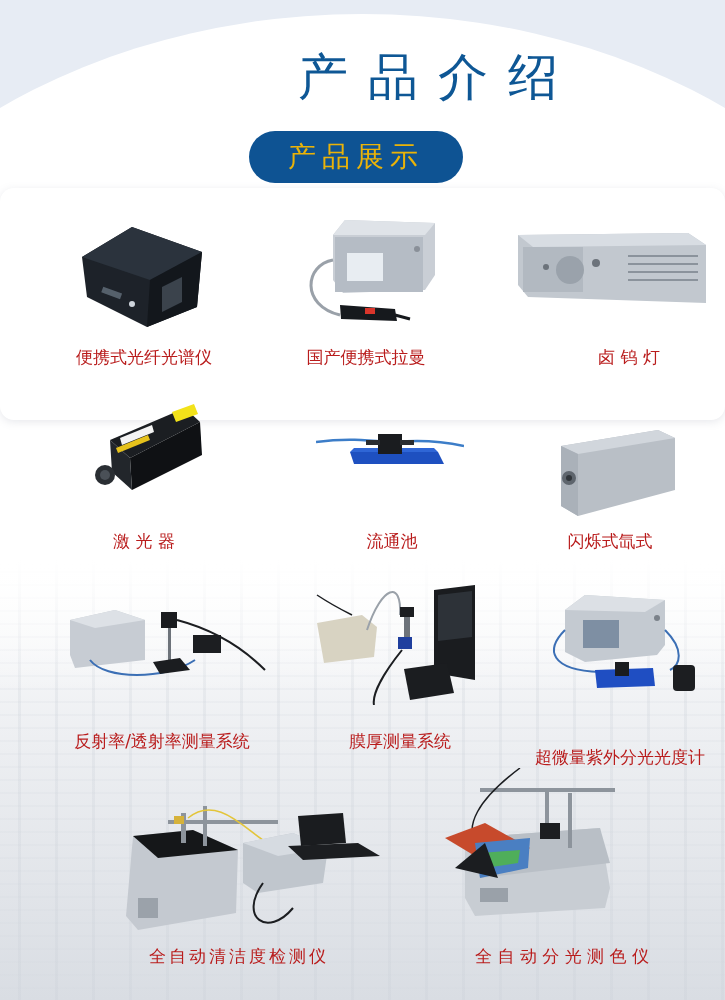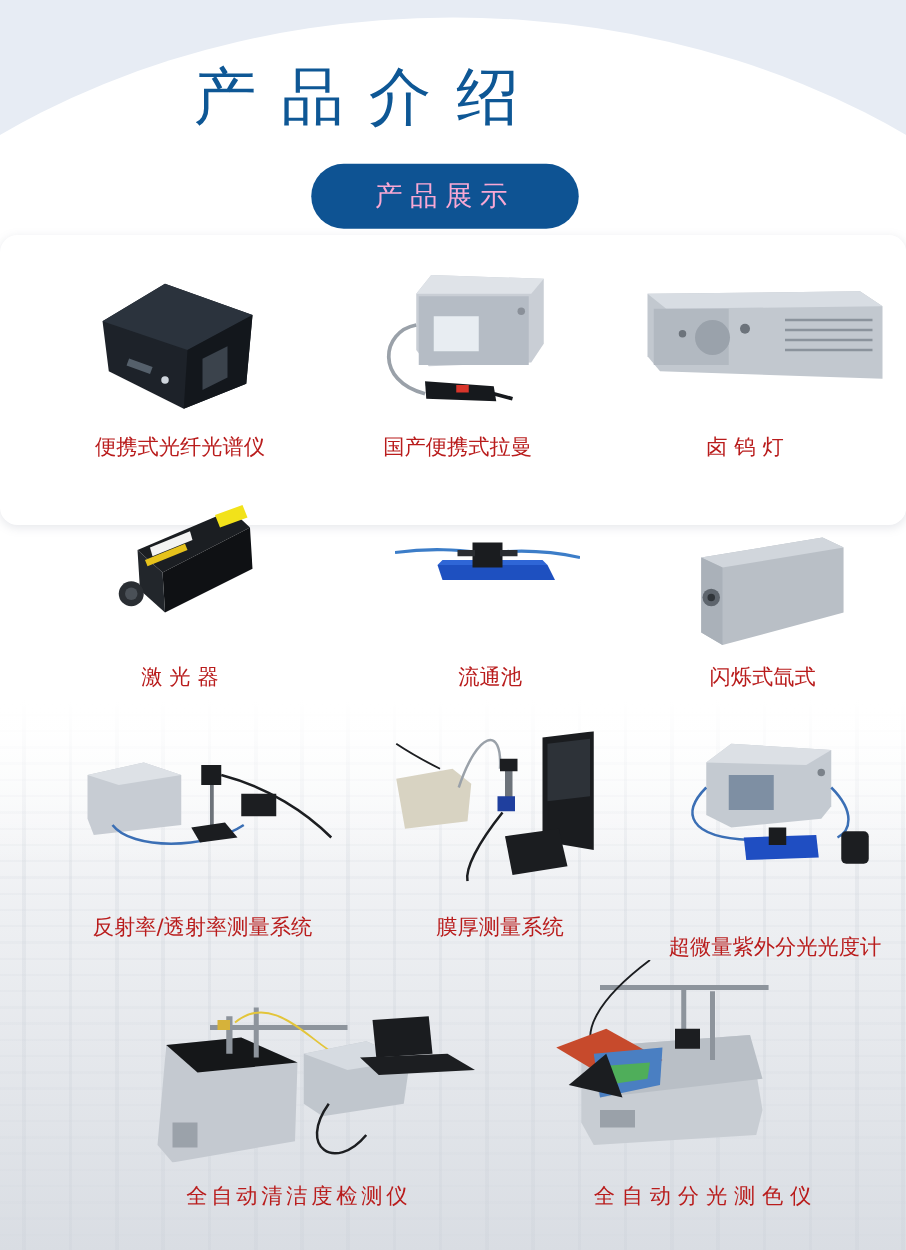--- a/index.html
+++ b/index.html
@@ -26,29 +26,29 @@
   .bg-city::after {
     content: ""; position: absolute; left: 0; right: 0; bottom: 0; height: 100%;
     background: linear-gradient(180deg, #ffffff 0%, rgba(255,255,255,0) 30%);
   }
   .card {
     position: absolute; left: 0; top: 188px; width: 725px; height: 232px;
     background: #ffffff; border-radius: 14px;
     box-shadow: 0 2px 8px rgba(120,130,150,0.18);
   }
   .title {
-    position: absolute; left: 0; top: 52px; width: 578px; text-align: center;
+    position: absolute; left: 0; top: 52px; width: 578px; text-align: right;
     font-family: "DejaVu Serif", "Liberation Serif", serif;
     font-size: 50px; letter-spacing: 20px; color: #0e5795; line-height: 1;
     padding-left: 12px; box-sizing: border-box;
   }
   .pill {
     position: absolute; left: 249px; top: 131px; width: 214px; height: 52px;
     border-radius: 26px; background: #0e5393;
-    color: #f9a8d4; font-size: 22px; letter-spacing: 6px;
+    color: #eab308; font-size: 28px; letter-spacing: 6px;
     display: flex; align-items: center; justify-content: center;
     font-family: Liberation Sans, sans-serif;
   }
   .product { position: absolute; }
   .product .img { position: absolute; }
   .product .img svg { width: 100%; height: 100%; display: block; }
   .label {
     position: absolute; white-space: nowrap; color: #b91c1c;
     font-size: 17px; transform: translateX(-50%);
   }
@@ -105,21 +105,21 @@
       <circle cx="38" cy="42" r="3" fill="#6c737b"></circle>
       <circle cx="88" cy="38" r="4" fill="#6c737b"></circle>
       <g fill="#8b939c">
         <rect x="120" y="30" width="70" height="2"></rect>
         <rect x="120" y="38" width="70" height="2"></rect>
         <rect x="120" y="46" width="70" height="2"></rect>
         <rect x="120" y="54" width="70" height="2"></rect>
       </g>
     </svg>
   </div>
-  <div class="label" style="left:596px;top:346px;text-align:center;">卤 钨 灯</div>
+  <div class="label" style="left:629px;top:346px;text-align:center;">卤 钨 灯</div>
 </div>
 
 <div class="product">
   <div class="img" style="left:90px;top:400px;width:120px;height:92px;">
     <svg viewBox="0 0 120 92">
       <polygon points="20,40 95,8 110,22 40,58" fill="#1b1e22"></polygon>
       <polygon points="40,58 110,22 112,55 42,90" fill="#0f1114"></polygon>
       <polygon points="20,40 40,58 42,90 22,72" fill="#22262b"></polygon>
       <polygon points="82,12 104,4 108,14 86,22" fill="#f2e21a"></polygon>
       <polygon points="30,38 62,25 64,32 32,45" fill="#f3f3f3"></polygon>

